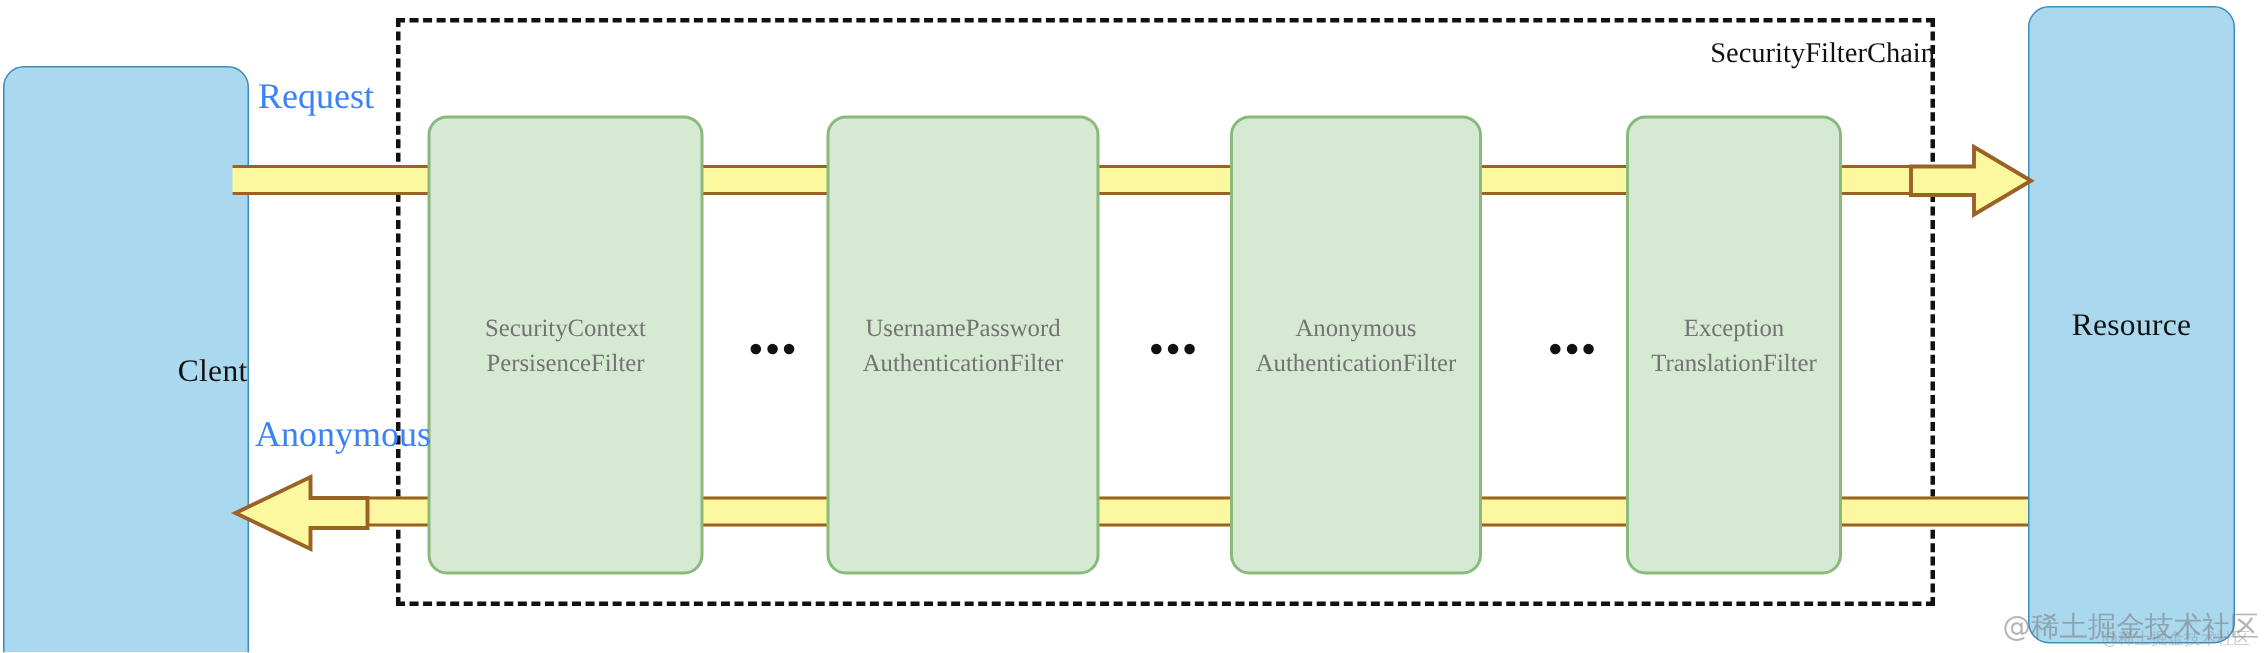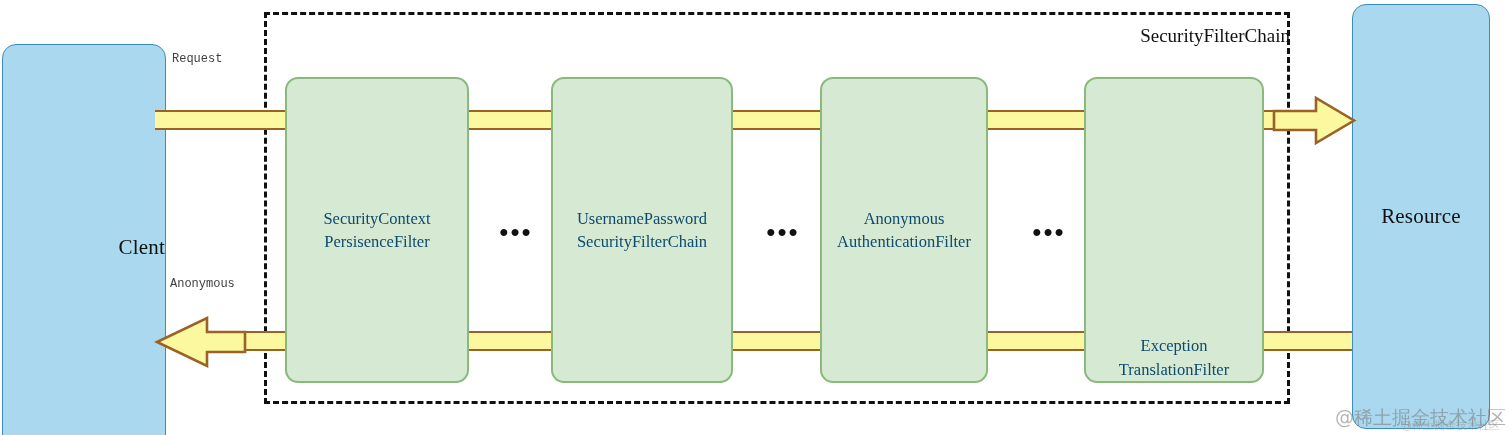--- a/index.html
+++ b/index.html
@@ -68,21 +68,21 @@
     border-radius: 13px;
     box-sizing: border-box;
     display: flex;
     align-items: center;
     justify-content: center;
     z-index: 3;
   }
   .filter-label {
     font-size: 16.5px;
     line-height: 1.42;
-    color: #0c4a6e;
+    color: #737373;
     text-align: center;
     white-space: pre-line;
     padding: 0 6px;
     font-family: "Liberation Serif", "DejaVu Serif", serif;
   }
 
   
   .flow-bar {
     position: absolute;
     background: #FCF8A0;
@@ -109,24 +109,24 @@
     line-height: 20px;
     letter-spacing: 2px;
     color: #111111;
     font-family: "Liberation Sans", sans-serif;
     z-index: 4;
   }
 
   
   .edge-label {
     position: absolute;
-    font-size: 12px;
-    color: #404040;
+    font-size: 24px;
+    color: #3b82f6;
     white-space: nowrap;
-    font-family: Liberation Mono, monospace;
+    font-family: Liberation Serif, serif;
     z-index: 5;
   }
   #label-request  { left: 172px; top: 52px; }
   #label-response { left: 170px; top: 277px; }
 
   
   #watermark {
     position: absolute;
     right: 6px;
     bottom: 4px;
@@ -175,29 +175,29 @@
     <span class="ep-label">Resource</span>
   </div>
 
   <div class="filter-box" style="left:285px; width:184px;">
     <span class="filter-label">SecurityContext
 PersisenceFilter</span>
   </div>
 
   <div class="filter-box" style="left:551px; width:182px;">
     <span class="filter-label">UsernamePassword
-SecurityFilterChain</span>
+AuthenticationFilter</span>
   </div>
 
   <div class="filter-box" style="left:820px; width:168px;">
     <span class="filter-label">Anonymous
 AuthenticationFilter</span>
   </div>
 
-  <div class="filter-box" style="left:1084px; width:180px;align-items:flex-end;">
+  <div class="filter-box" style="left:1084px; width:144px;">
     <span class="filter-label">Exception
 TranslationFilter</span>
   </div>
 
   <div class="ellipsis" style="left:493px;">•••</div>
   <div class="ellipsis" style="left:760px;">•••</div>
   <div class="ellipsis" style="left:1026px;">•••</div>
 
   <div id="label-request" class="edge-label">Request</div>
   <div id="label-response" class="edge-label">Anonymous</div>

